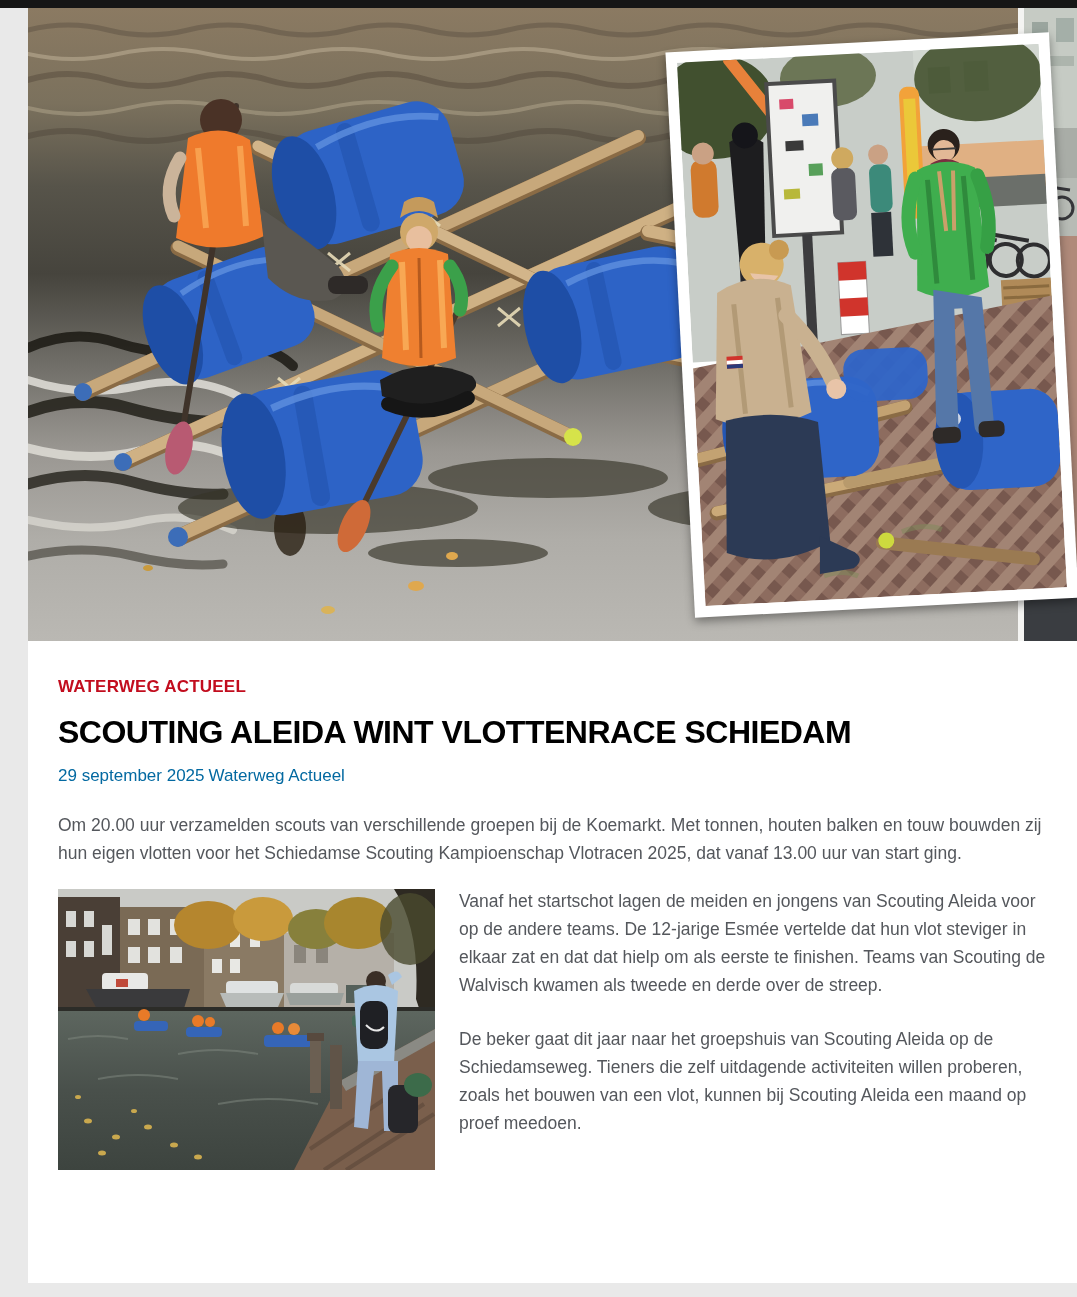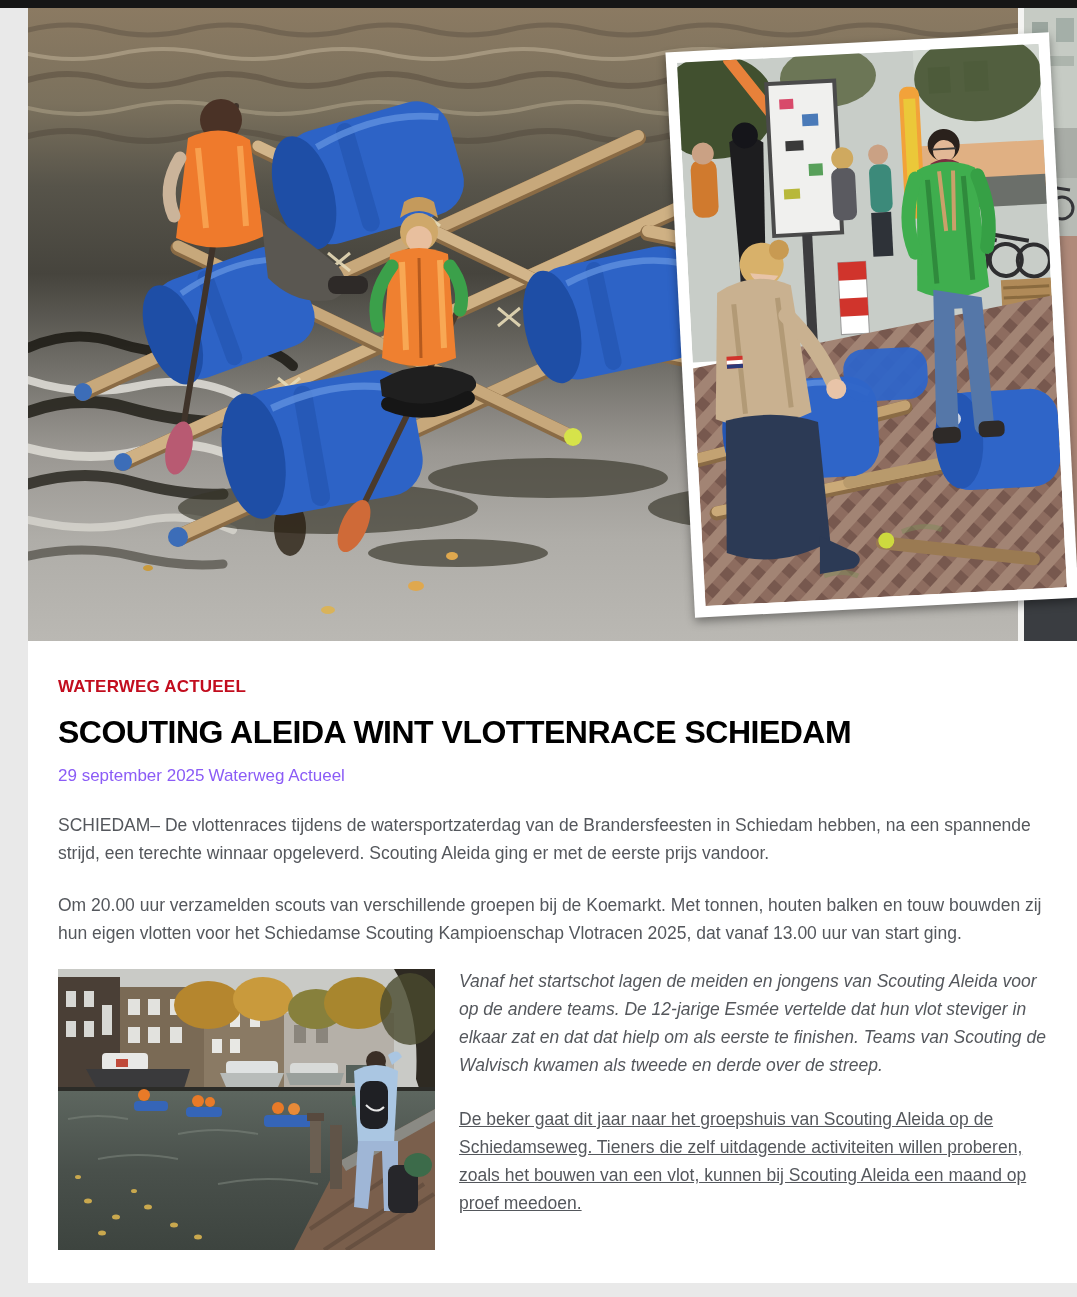--- a/index.html
+++ b/index.html
@@ -25,33 +25,33 @@
   
   .article{padding:36px 30px 0 30px;}
   .category{
     font-size:17px;font-weight:bold;color:#c20d1e;letter-spacing:.2px;
     text-decoration:none;display:inline-block;line-height:20px;
   }
   h1.headline{
     margin:16px 0 0 0;font-size:32px;line-height:38px;font-weight:bold;
     color:#000000;letter-spacing:-.5px;
   }
-  .meta{margin-top:14px;font-size:17px;line-height:22px;color:#8b5cf6;}
+  .meta{margin-top:14px;font-size:17px;line-height:22px;color:#0369a1;}
   .meta span{margin-right:4px;}
   p.body-par{
     margin:24px 0 0 0;font-size:17.5px;line-height:28px;color:#54575c;
   }
   .wrap-block{margin-top:20px;}
   .wrap-block:after{content:"";display:block;clear:both;}
   .inline-figure{
     float:left;width:377px;height:281px;margin:2px 24px 8px 0;
     overflow:hidden;background:#777;
   }
-  .wrap-block p.body-par:first-of-type{margin-top:0;font-style:italic;}
-  .wrap-block p.body-par + p.body-par{margin-top:26px;text-decoration:underline;}
+  .wrap-block p.body-par:first-of-type{margin-top:0;}
+  .wrap-block p.body-par + p.body-par{margin-top:26px;}
 </style>
 </head>
 <body>
 
 <div class="top-bar"></div>
 
 <div class="card">
 
   <div class="hero">
 
@@ -333,21 +333,20 @@
   <div class="article">
 
     <a class="category" href="#">WATERWEG ACTUEEL</a>
 
     <h1 class="headline">SCOUTING ALEIDA WINT VLOTTENRACE SCHIEDAM</h1>
 
     <div class="meta">
       <span>29 september 2025</span><span>Waterweg Actueel</span>
     </div>
 
-    <p class="body-par">SCHIEDAM– De vlottenraces tijdens de watersportzaterdag van de Brandersfeesten in Schiedam hebben, na een spannende strijd, een terechte winnaar opgeleverd. Scouting Aleida ging er met de eerste prijs vandoor.</p>
 
     <p class="body-par">Om 20.00 uur verzamelden scouts van verschillende groepen bij de Koemarkt. Met tonnen, houten balken en touw bouwden zij hun eigen vlotten voor het Schiedamse Scouting Kampioenschap Vlotracen 2025, dat vanaf 13.00 uur van start ging.</p>
 
     <div class="wrap-block">
 
       <div class="inline-figure">
         <svg viewBox="0 0 377 281" preserveAspectRatio="none">
           <defs>
             <linearGradient id="cw" x1="0" y1="0" x2="0" y2="1">
               <stop offset="0" stop-color="#5d665f"></stop>

